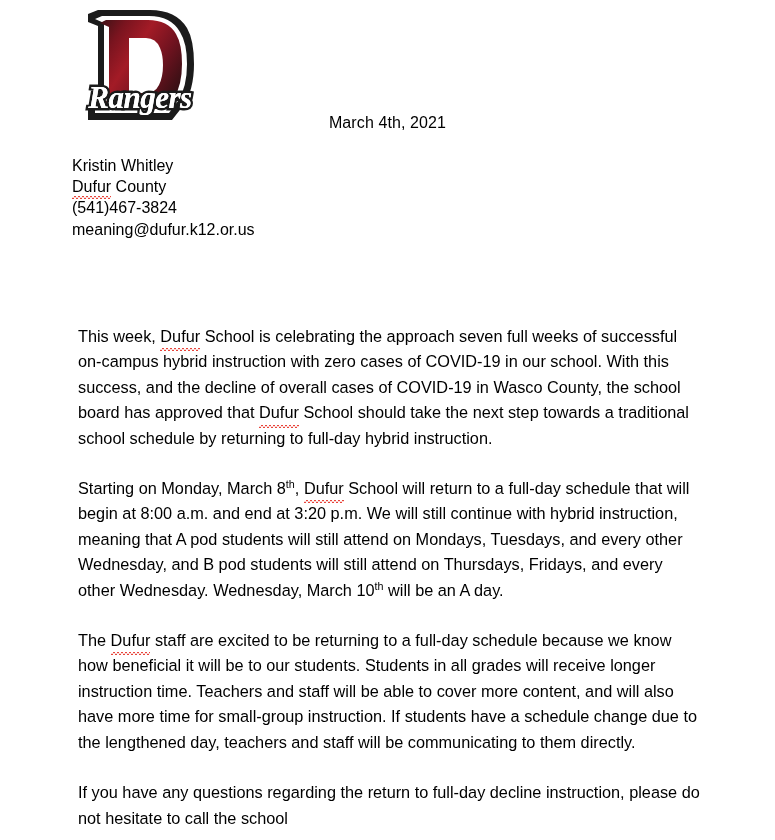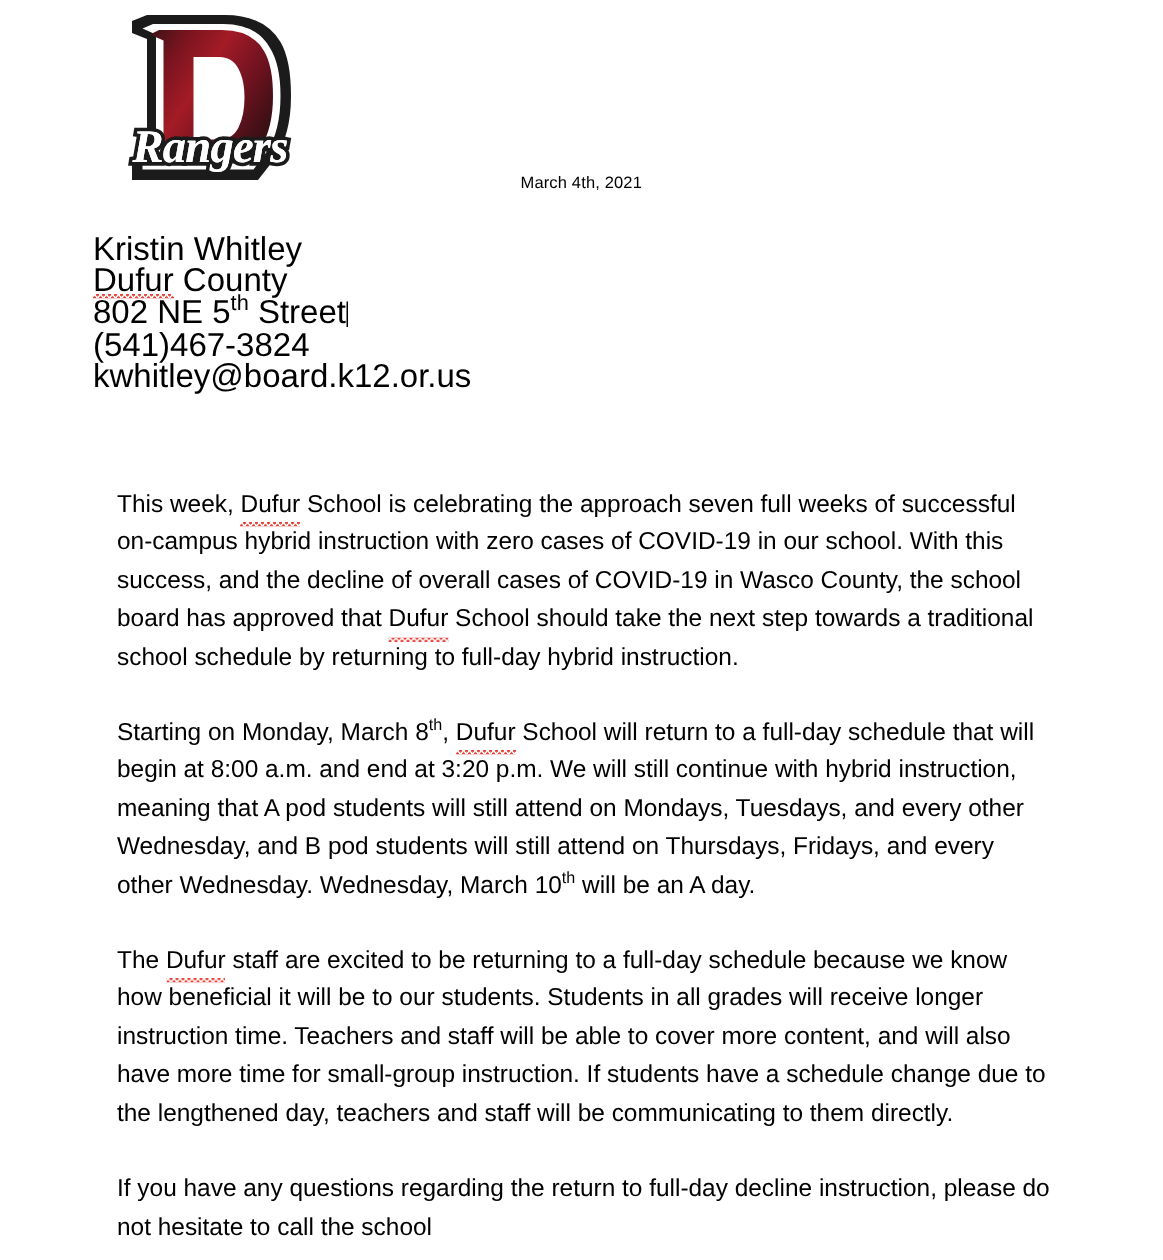--- a/index.html
+++ b/index.html
@@ -36,33 +36,33 @@
     height: 124px;
   }
 
   
   .date-line {
     position: absolute;
     left: 73px;
     top: 112px;
     width: 629px;
     text-align: center;
-    font-size: 11px;
+    font-size: 16px;
     line-height: 21px;
     letter-spacing: 0.1px;
     color: #000;
   }
 
   
   .address-block {
     position: absolute;
-    left: 62px;
+    left: 72px;
     top: 155px;
     width: 420px;
-    font-size: 22px;
+    font-size: 16px;
     line-height: 21.2px;
     color: #000;
   }
   .addr-line {
     white-space: nowrap;
     position: relative;
   }
 
   
   .body-block {
@@ -155,25 +155,22 @@
     </svg>
   </div>
 
   <div class="date-line">March 4th, 2021</div>
 
   <div class="address-block">
     <div class="addr-line">Kristin Whitley</div>
     <div class="addr-line">
       <span class="sp">Dufur</span><span> County</span>
     </div>
-    <div class="addr-line">
-      <span>802 NE 5</span><sup class="ord">th</sup><span> Street</span><span class="caret"></span>
-    </div>
     <div class="addr-line">(541)467-3824</div>
-    <div class="addr-line">kwhitley@board.k12.or.us</div>
+    <div class="addr-line">meaning@dufur.k12.or.us</div>
   </div>
 
   <div class="body-block">
 
     <p class="para"><span>This week, </span><span class="sp">Dufur</span><span> School is celebrating the approach seven full weeks of successful on-campus hybrid instruction with zero cases of COVID-19 in our school. With this success, and the decline of overall cases of COVID-19 in Wasco County, the school board has approved that </span><span class="sp">Dufur</span><span> School should take the next step towards a traditional school schedule by returning to full-day hybrid instruction.</span></p>
 
     <p class="para"><span>Starting on Monday, March 8</span><sup class="ord">th</sup><span>, </span><span class="sp">Dufur</span><span> School will return to a full-day schedule that will begin at 8:00 a.m. and end at 3:20 p.m. We will still continue with hybrid instruction, meaning that A pod students will still attend on Mondays, Tuesdays, and every other Wednesday, and B pod students will still attend on Thursdays, Fridays, and every other Wednesday. Wednesday, March 10</span><sup class="ord">th</sup><span> will be an A day.</span></p>
 
     <p class="para"><span>The </span><span class="sp">Dufur</span><span> staff are excited to be returning to a full-day schedule because we know how beneficial it will be to our students. Students in all grades will receive longer instruction time. Teachers and staff will be able to cover more content, and will also have more time for small-group instruction.  If students have a schedule change due to the lengthened day, teachers and staff will be communicating to them directly.</span></p>
 

